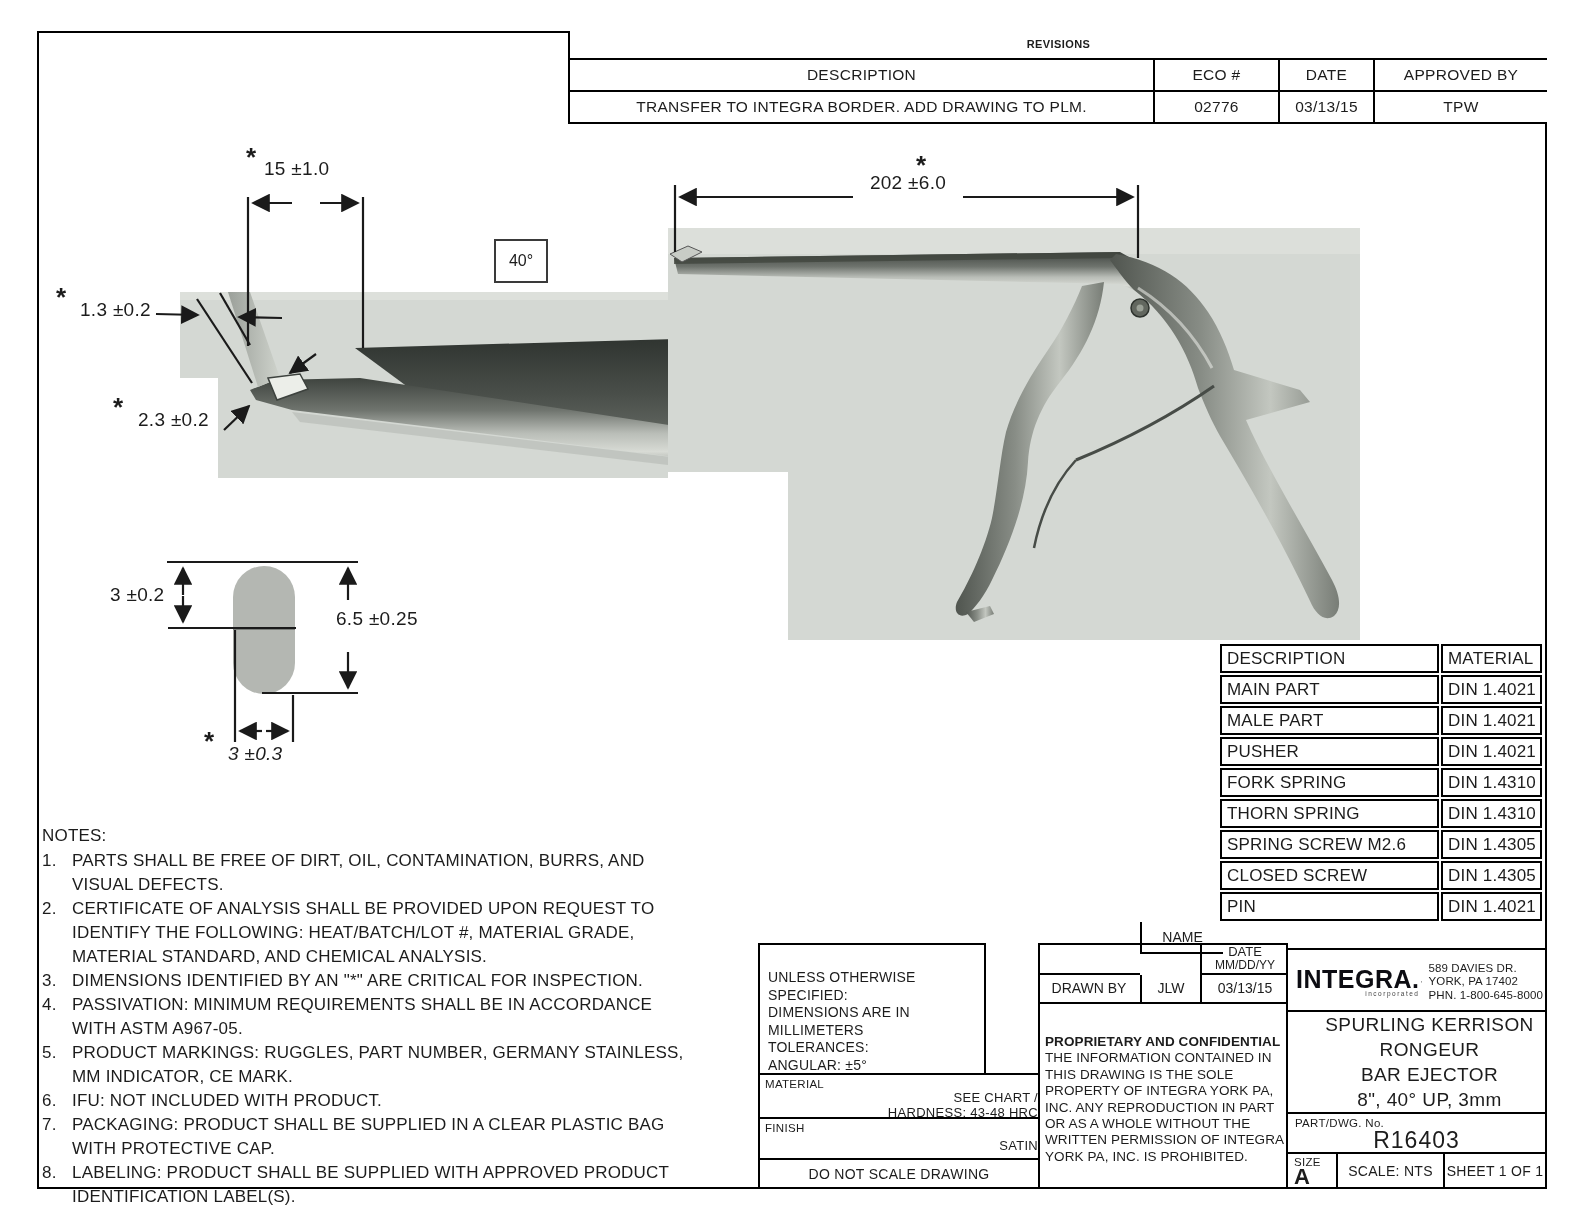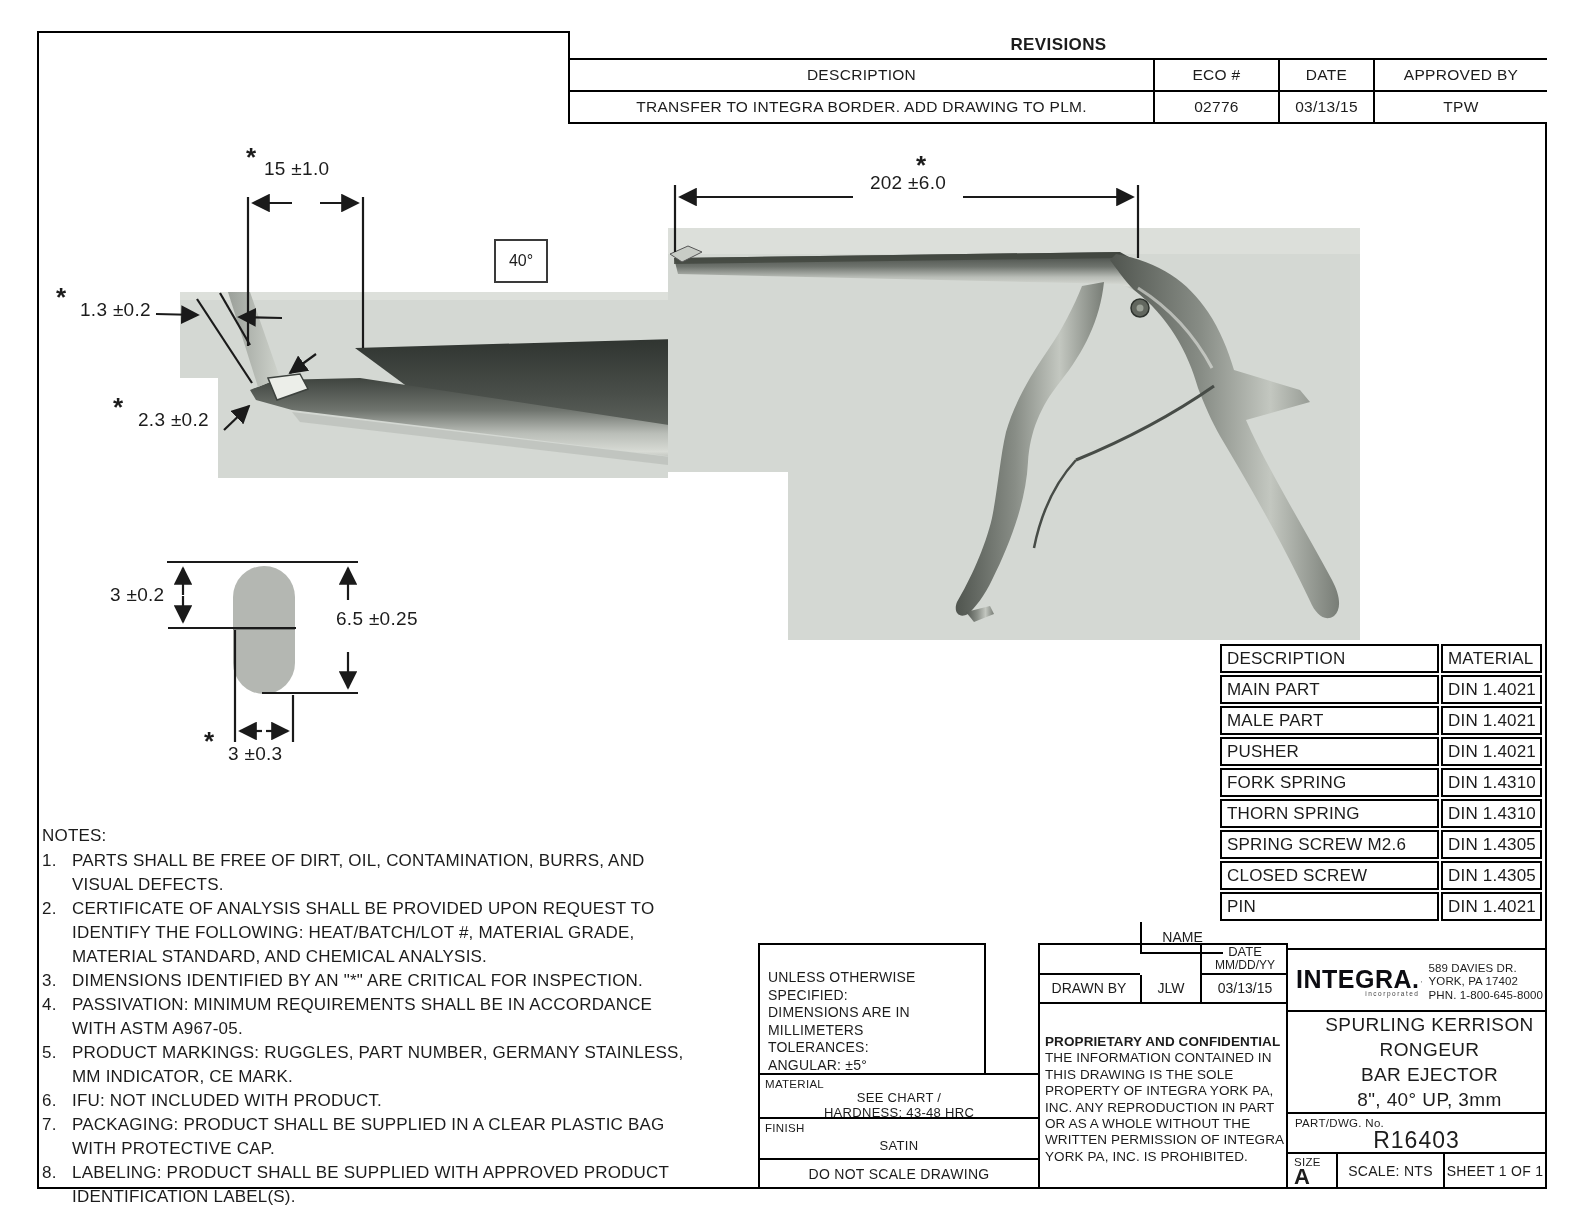--- a/index.html
+++ b/index.html
@@ -3,21 +3,21 @@
 <meta charset="utf-8">
 <style>
   html,body{margin:0;padding:0;background:#fff;}
   .page{position:relative;width:1584px;height:1224px;background:#ffffff;overflow:hidden;
         font-family:"Liberation Sans",sans-serif;color:#1c1c1c;}
   .abs{position:absolute;}
   .frame{left:37px;top:31px;width:1506px;height:1154px;border:2px solid #000;}
 
   
   .rev{left:568px;top:31px;width:979px;border-left:2px solid #000;border-bottom:2px solid #000;box-sizing:border-box;background:#fff;}
-  .rev .r-title{height:27px;border-bottom:2px solid #000;text-align:center;font-weight:bold;font-size:17px;line-height:27px;letter-spacing:.4px;}
+  .rev .r-title{height:27px;border-bottom:2px solid #000;text-align:center;font-weight:bold;font-size:11px;line-height:27px;letter-spacing:.4px;}
   .rev .r-row{display:grid;grid-template-columns:585px 125px 95px auto;}
   .rev .r-row>div{border-bottom:2px solid #000;border-right:2px solid #000;height:30px;line-height:30px;text-align:center;font-size:15.5px;letter-spacing:.3px;overflow:hidden;white-space:nowrap;}
   .rev .r-row>div:last-child{border-right:none;}
   .rev .r-head>div{border-bottom:2px solid #000;}
   .rev .r-data>div{border-bottom:none;}
 
   
   .photo{position:absolute;}
 
   
@@ -37,21 +37,21 @@
   
   .mat{left:1218px;top:642px;border-collapse:separate;border-spacing:2px;}
   .mat td{border:2.5px solid #000;height:25px;padding:0 2px 0 5px;font-size:17px;letter-spacing:.2px;white-space:nowrap;background:#fff;}
   .mat td.c1{width:208px;}
   .mat td.c2{width:90px;}
 
   
   .tb{position:absolute;border:2px solid #000;box-sizing:border-box;background:#fff;}
   .small-label{font-size:11.5px;letter-spacing:.3px;}
   .tol{font-size:14px;line-height:17.5px;letter-spacing:.2px;padding:24px 0 0 8px;}
-  .cellval{font-size:13px;text-align:center;letter-spacing:.3px;}
+  .cellval{font-size:13px;text-align:right;letter-spacing:.3px;}
   .prop{font-size:13.5px;line-height:16.4px;letter-spacing:.1px;padding:30px 4px 0 5px;}
   .prop b{font-size:13.5px;}
   .ndcell{position:absolute;border-left:2px solid #000;border-bottom:2px solid #000;box-sizing:border-box;
           text-align:center;font-size:14px;}
   .logo-row{display:flex;align-items:center;padding:6px 2px 0 8px;}
   .logo-text{font-size:25px;font-weight:bold;letter-spacing:.5px;color:#0c0c12;line-height:24px;}
   .logo-tag{font-size:6.5px;letter-spacing:1.5px;color:#444;text-align:right;margin-top:-1px;}
   .addr{font-size:11.5px;line-height:13.5px;letter-spacing:.1px;margin-left:6px;white-space:nowrap;}
   .ttl-lines{text-align:center;font-size:19px;line-height:25px;letter-spacing:.4px;}
   .partnum{text-align:center;font-size:23px;letter-spacing:1px;margin-top:-2px;}
@@ -201,21 +201,21 @@
 
   <div class="star" style="left:113px;top:400px;">*</div>
   <div class="dim" style="left:138px;top:409px;">2.3 ±0.2</div>
 
   <div class="star" style="left:916px;top:158px;">*</div>
   <div class="dim whitebg" style="left:852px;top:172px;width:100px;text-align:center;">202 ±6.0</div>
 
   <div class="dim" style="left:110px;top:584px;">3 ±0.2</div>
   <div class="dim whitebg" style="left:330px;top:608px;">6.5 ±0.25</div>
   <div class="star" style="left:204px;top:734px;">*</div>
-  <div class="dim" style="left:228px;top:743px;">3 ±0.3</div>
+  <div class="dim" style="left:228px;top:743px;font-style:italic;">3 ±0.3</div>
 
   <div class="abs notes">
     <div class="nt">NOTES:</div>
     <div class="note">
         <span class="n">1.</span>
         <span class="t">PARTS SHALL BE FREE OF DIRT, OIL, CONTAMINATION, BURRS, AND VISUAL DEFECTS.</span>
       </div>
     <div class="note">
         <span class="n">2.</span>
         <span class="t">CERTIFICATE OF ANALYSIS SHALL BE PROVIDED UPON REQUEST TO IDENTIFY THE FOLLOWING: HEAT/BATCH/LOT #, MATERIAL GRADE, MATERIAL STANDARD, AND CHEMICAL ANALYSIS.</span>

